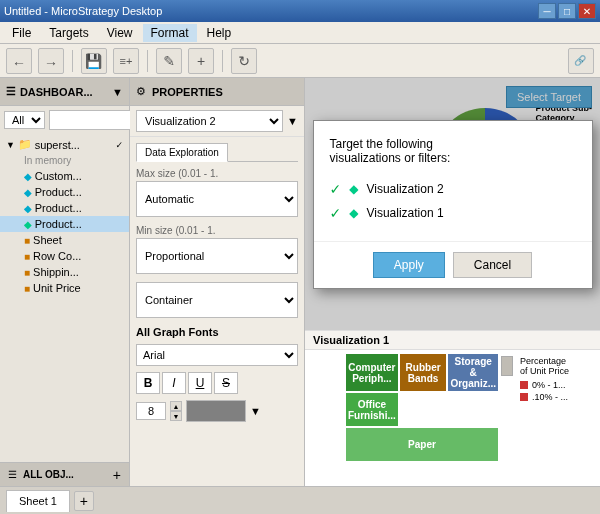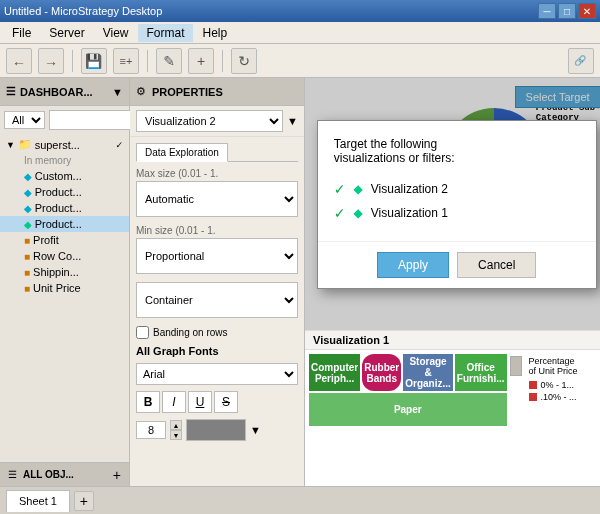--- a/index.html
+++ b/index.html
@@ -373,37 +373,38 @@
       font-weight: bold;
     }
     .treemap-area {
       display: flex;
       padding: 4px;
       gap: 2px;
       height: 115px;
     }
     .treemap-main {
       display: grid;
-      grid-template-columns: 1fr 1fr 1fr 1fr;
+      grid-template-columns: 1fr 1fr 1fr;
       grid-template-rows: 1fr 1fr 1fr;
       gap: 2px;
       flex: 1;
+      margin-left: 37px;
     }
     .tm-cell {
       display: flex;
       align-items: center;
       justify-content: center;
       font-size: 10px;
       font-weight: bold;
       color: white;
       text-align: center;
       padding: 2px;
     }
     .tm-green-dark { background: #2d8a2d; }
-    .tm-red { background: #be185d; border-radius: 12px; }
+    .tm-red { background: #a16207; }
     .tm-green-med { background: #44aa44; }
     .tm-blue-gray { background: #5577aa; }
     .tm-green-light { background: #66bb66; grid-column: 1 / -1; }
     .treemap-legend {
       width: 80px;
       padding: 2px 4px;
       font-size: 9px;
     }
     .legend-title { font-size: 9px; margin-bottom: 4px; }
     .legend-item {
@@ -455,21 +456,21 @@
   <span>Untitled - MicroStrategy Desktop</span>
   <div class="title-bar-controls">
     <div class="title-bar-btn">─</div>
     <div class="title-bar-btn">□</div>
     <div class="title-bar-btn close">✕</div>
   </div>
 </div>
 
 <div class="menu-bar">
   <span class="menu-item">File</span>
-  <span class="menu-item">Server</span>
+  <span class="menu-item">Targets</span>
   <span class="menu-item">View</span>
   <span class="menu-item active">Format</span>
   <span class="menu-item">Help</span>
 </div>
 
 <div class="toolbar">
   <div class="tb-btn">←</div>
   <div class="tb-btn">→</div>
   <div class="tb-sep"></div>
   <div class="tb-btn">💾</div>
@@ -519,21 +520,21 @@
       <div class="tree-item" style="padding-left:24px;">
         <span class="diamond">◆</span>
         <span>Product...</span>
       </div>
       <div class="tree-item selected" style="padding-left:24px;">
         <span class="diamond active">◆</span>
         <span>Product...</span>
       </div>
       <div class="tree-item" style="padding-left:24px;">
         <span style="color:#cc7700;font-size:10px;">■</span>
-        <span>Profit</span>
+        <span>Sheet</span>
       </div>
       <div class="tree-item" style="padding-left:24px;">
         <span style="color:#cc7700;font-size:10px;">■</span>
         <span>Row Co...</span>
       </div>
       <div class="tree-item" style="padding-left:24px;">
         <span style="color:#cc7700;font-size:10px;">■</span>
         <span>Shippin...</span>
       </div>
       <div class="tree-item" style="padding-left:24px;">
@@ -575,24 +576,20 @@
         <div class="props-field-row">
           <div class="props-field-label">Min size (0.01 - 1.</div>
           <select class="props-select">
             <option>Proportional</option>
           </select>
         </div>
         <div class="props-field-row">
           <select class="props-select">
             <option>Container</option>
           </select>
-        </div>
-        <div class="props-check-row">
-          <input type="checkbox" style="">
-          <span>Banding on rows</span>
         </div>
         <div class="section-title">All Graph Fonts</div>
         <div class="font-row">
           <select class="font-select">
             <option>Arial</option>
           </select>
         </div>
         <div class="format-btn-row">
           <button class="format-btn" style="font-weight:bold;">B</button>
           <button class="format-btn" style="font-style:italic;">I</button>
@@ -623,21 +620,21 @@
             <circle cx="60" cy="60" r="50" fill="#e8e8e8"></circle>
             <path d="M60,60 L60,10 A50,50 0 0,1 110,60 Z" fill="#3366cc"></path>
             <path d="M60,60 L110,60 A50,50 0 0,1 60,110 Z" fill="#cc3333"></path>
             <path d="M60,60 L60,110 A50,50 0 0,1 10,60 Z" fill="#f0a030"></path>
             <path d="M60,60 L10,60 A50,50 0 0,1 60,10 Z" fill="#66aa44"></path>
             <circle cx="60" cy="60" r="20" fill="white"></circle>
           </svg>
         </div>
 
         <div style="position:absolute;right:8px;top:25px;font-size:9px;">
-          <div style="font-weight:bold;font-size:9px;margin-bottom:4px;font-family:Liberation Mono, monospace;">Product Sub-<br>Category</div>
+          <div style="font-weight:bold;font-size:9px;margin-bottom:4px;">Product Sub-<br>Category</div>
           <div style="display:flex;align-items:center;gap:3px;margin-bottom:2px;">
             <div style="width:8px;height:8px;background:#3366cc;"></div>
             <span>Applia...</span>
           </div>
           <div style="display:flex;align-items:center;gap:3px;margin-bottom:2px;">
             <div style="width:8px;height:8px;background:#cc3333;"></div>
             <span>Binder...</span>
           </div>
         </div>
 

